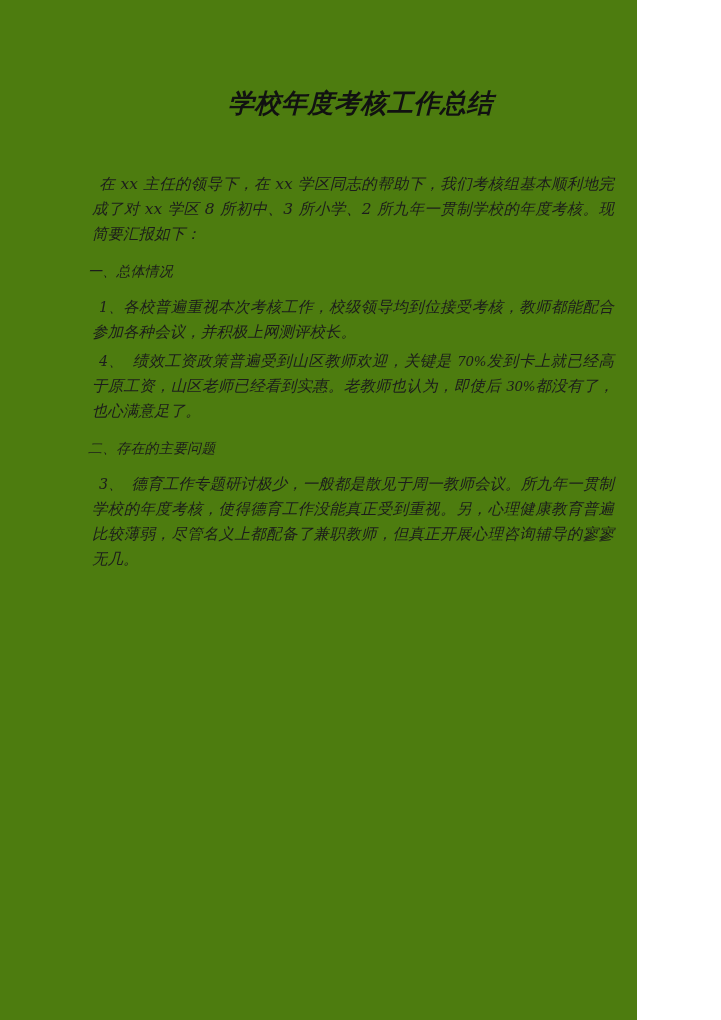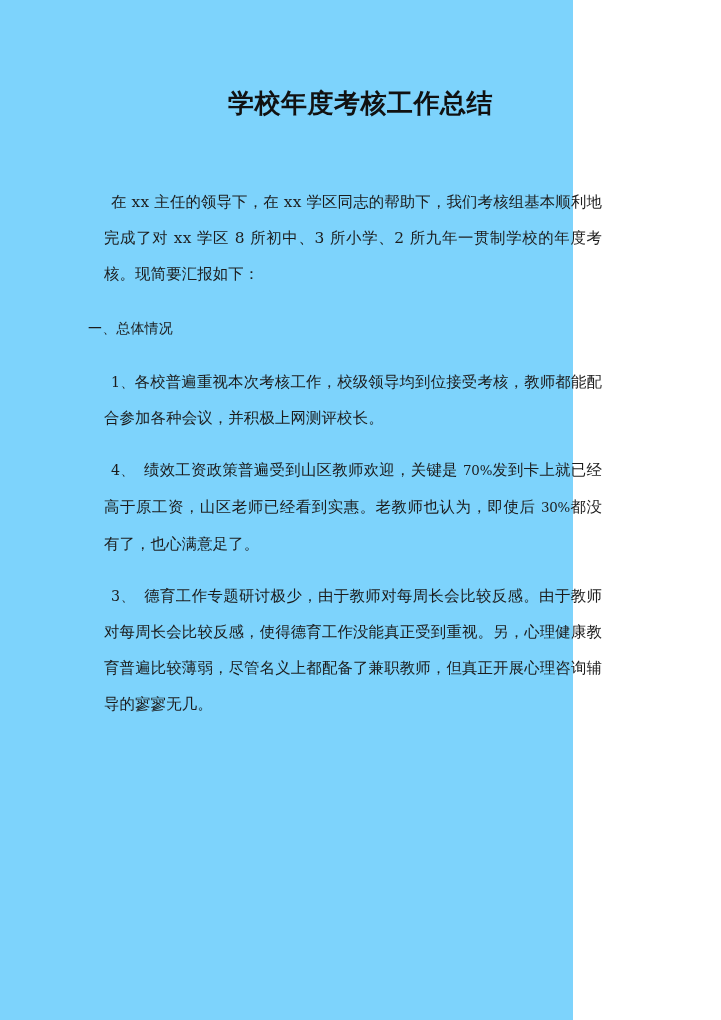--- a/index.html
+++ b/index.html
@@ -14,23 +14,24 @@
     overflow: hidden;
     font-family: "DejaVu Serif", "Liberation Serif", serif;
     color: #1a1a1a;
     -webkit-font-smoothing: antialiased;
   }
 
   .page {
     position: absolute;
     left: 0;
     top: 0;
-    width: 573px;
+    width: 637px;
     height: 1020px;
-    background: #7dd3fc;
+    background: #4d7c0f;
+    font-style: italic;
   }
 
   .doc-title {
     position: absolute;
     left: 0;
     top: 86px;
     width: 721px;
     text-align: center;
     font-size: 26px;
     font-weight: bold;
@@ -42,24 +43,24 @@
   }
 
   .body-block {
     position: absolute;
     left: 88px;
     top: 168px;
     width: 530px;
   }
 
   p.para {
-    margin: 16px;
+    margin: 4px;
     padding: 0;
     font-size: 15.4px;
-    line-height: 36px;
+    line-height: 25px;
     text-align: justify;
     text-justify: inter-ideograph;
     text-align-last: left;
     letter-spacing: 0.15px;
     color: #1c1c1c;
     font-family: "DejaVu Serif", "Liberation Serif", serif;
     word-break: break-all;
   }
 
   p.para .lead {
@@ -105,19 +106,20 @@
     <p class="para"><span class="lead"></span><span>在 xx 主任的领导下，在 xx 学区同志的帮助下，我们考核组基本顺利地完成了对 xx 学区 8 所初中、3 所小学、2 所九年一贯制学校的年度考核。现简要汇报如下：</span></p>
 
     <p class="heading-line"><span class="lead"></span><span>一、总体情况</span></p>
 
     <p class="para"><span class="lead"></span><span class="num">1、</span><span>各校普遍重视本次考核工作，校级领导均到位接受考核，教师都能配合参加各种会议，并积极上网测评校长。</span></p>
 
 
 
     <p class="para"><span class="lead"></span><span class="num">4、</span><span class="gap"></span><span>绩效工资政策普遍受到山区教师欢迎，关键是 </span><span class="pct">70%</span><span>发到卡上就已经高于原工资，山区老师已经看到实惠。老教师也认为，即使后 </span><span class="pct">30%</span><span>都没有了，也心满意足了。</span></p>
 
+    <p class="heading-line"><span class="lead"></span><span>二、存在的主要问题</span></p>
 
 
 
-    <p class="para"><span class="lead"></span><span class="num">3、</span><span class="gap"></span><span>德育工作专题研讨极少，由于教师对每周长会比较反感。由于教师对每周长会比较反感，使得德育工作没能真正受到重视。另，心理健康教育普遍比较薄弱，尽管名义上都配备了兼职教师，但真正开展心理咨询辅导的寥寥无几。</span></p>
+    <p class="para"><span class="lead"></span><span class="num">3、</span><span class="gap"></span><span>德育工作专题研讨极少，一般都是散见于周一教师会议。所九年一贯制学校的年度考核，使得德育工作没能真正受到重视。另，心理健康教育普遍比较薄弱，尽管名义上都配备了兼职教师，但真正开展心理咨询辅导的寥寥无几。</span></p>
 
   </div>
 </div>
 
 </body></html>

